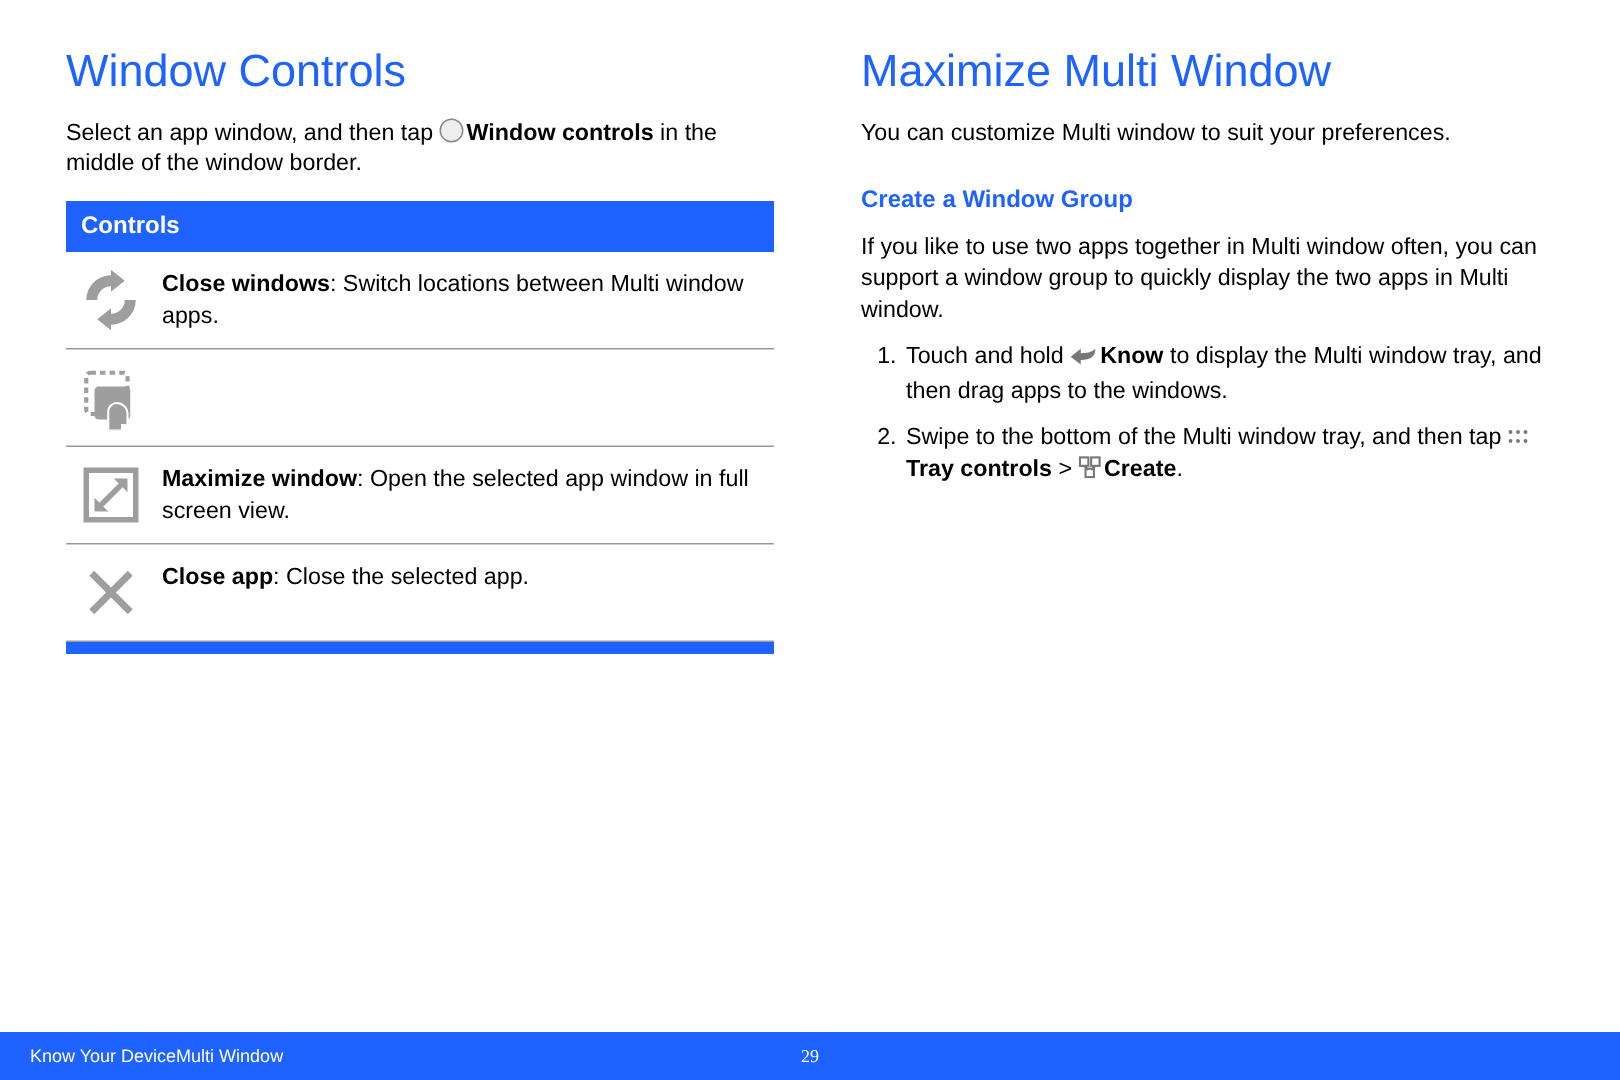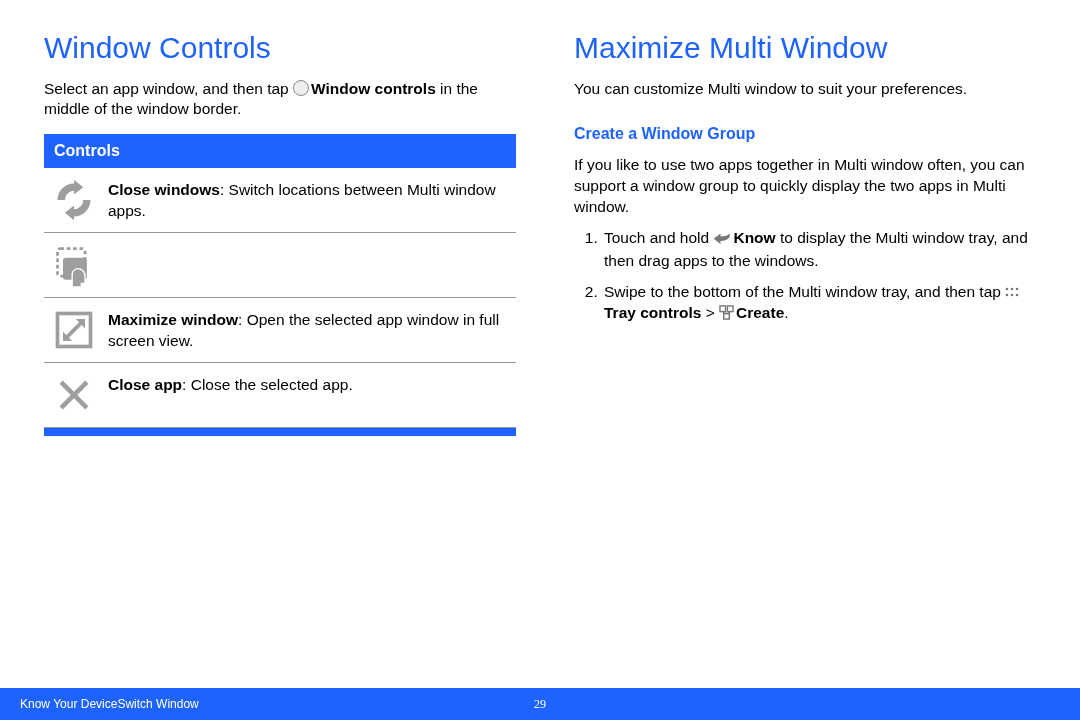--- a/index.html
+++ b/index.html
@@ -229,15 +229,15 @@
               </svg></span><span class="bold">Create</span><span>.</span>
         </li>
       </ol>
     </div>
 
   </div>
 
   <div class="footer">
     <span>Know Your Device</span>
     <span class="center">29</span>
-    <span>Switch Window</span>
+    <span>Multi Window</span>
   </div>
 </div>
 
 </body></html>

